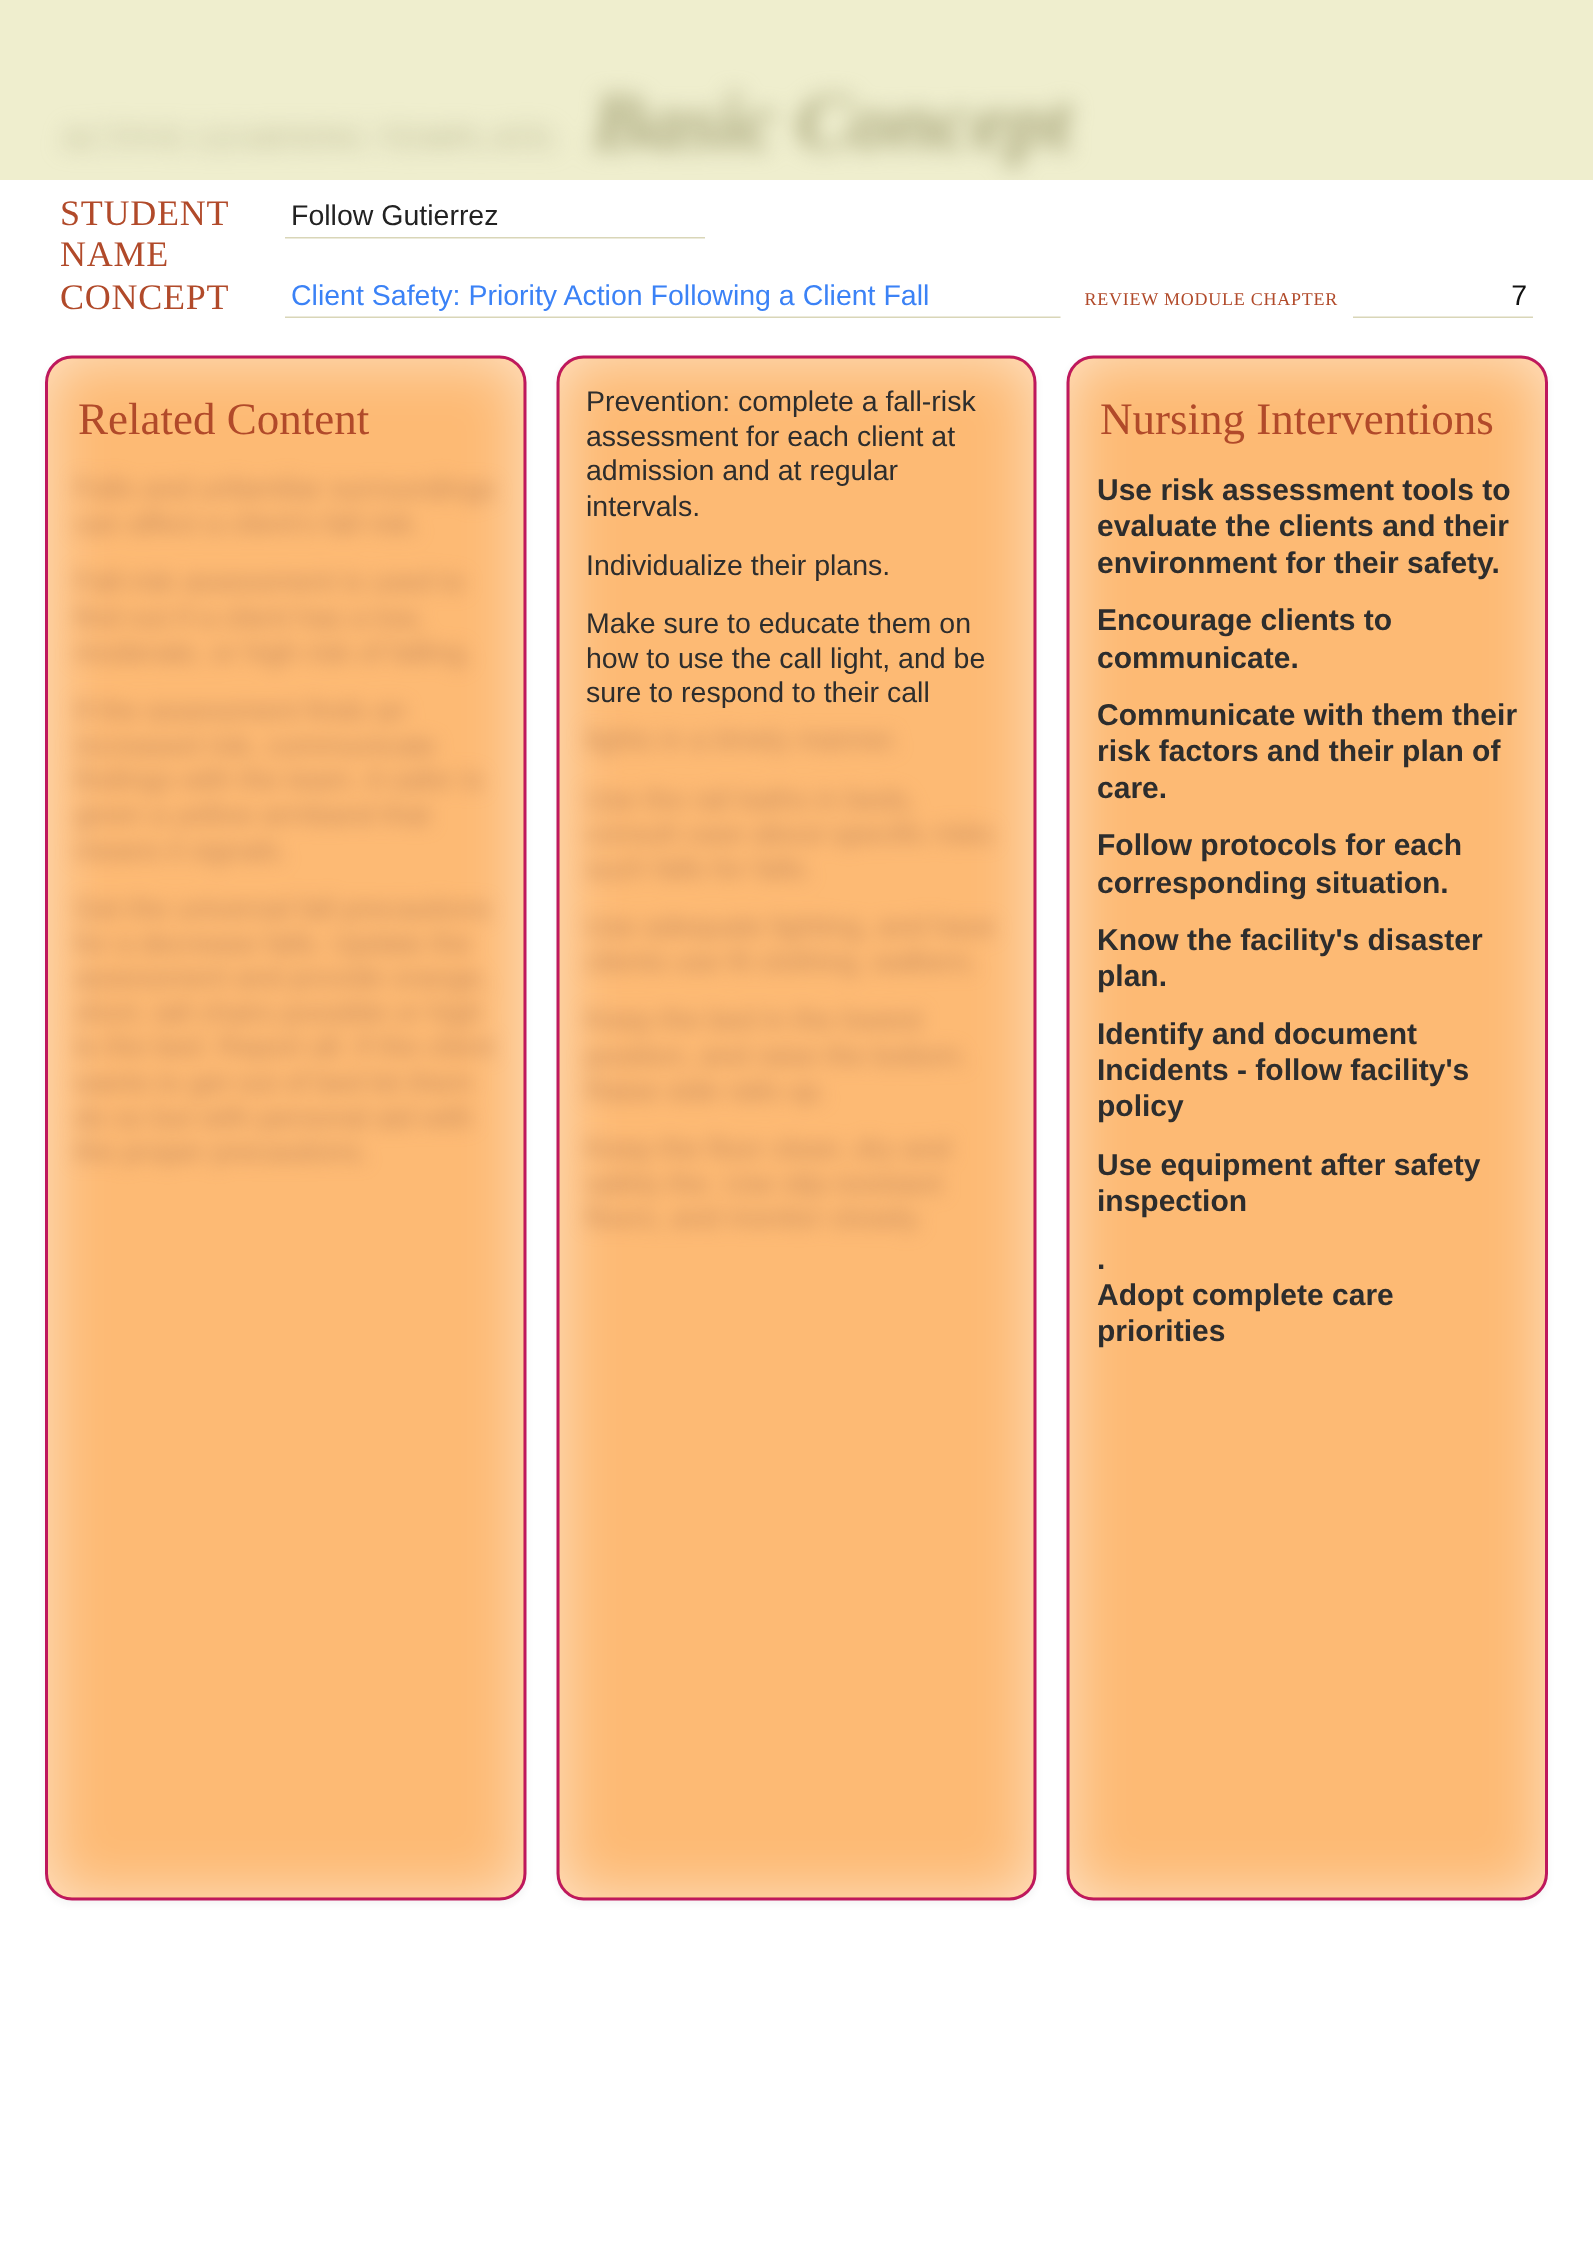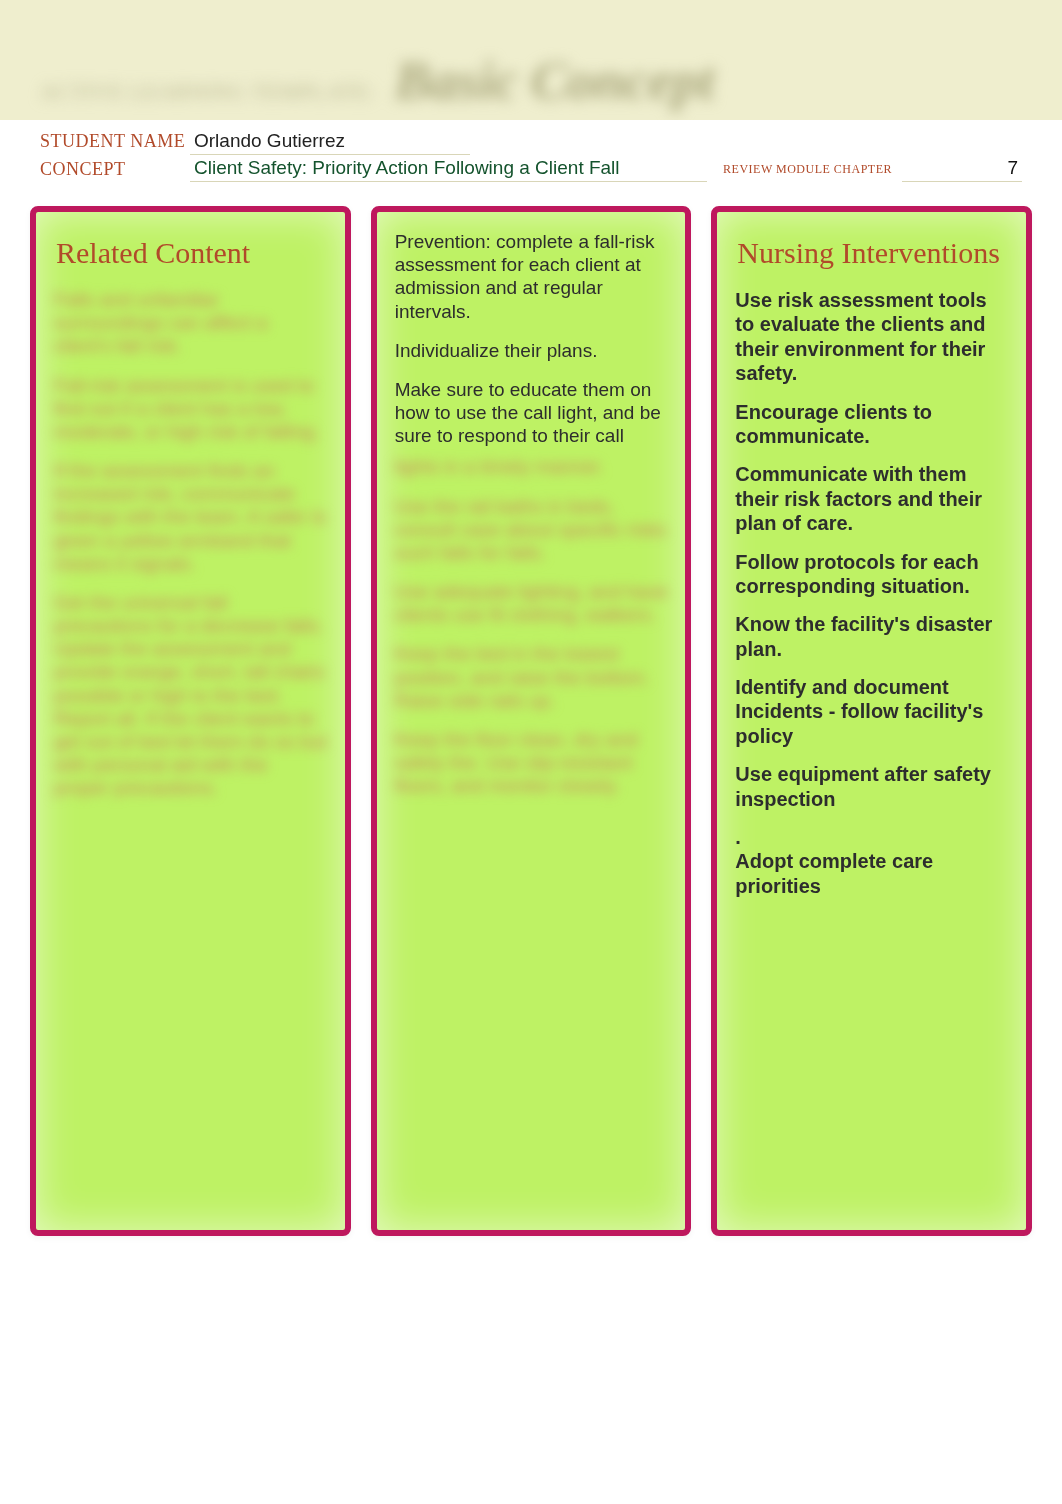--- a/index.html
+++ b/index.html
@@ -54,38 +54,38 @@
       color: #a9a77c;
     }
     .meta {
       padding: 10px 10px 24px 10px;
       font-family: "Times New Roman", Georgia, serif;
       position: relative;
     }
     .meta-row { display: flex; align-items: baseline; }
     .meta-label {
       color: #b14a2a;
-      font-size: 18px;
+      font-size: 24px;
       letter-spacing: 0.5px;
       width: 150px;
     }
     .meta-val {
       font-family: Arial, Helvetica, sans-serif;
       font-size: 19px;
       color: #222;
       border-bottom: 1px solid #d9d6b8;
       padding: 0 4px 2px 4px;
       min-width: 180px;
     }
     .meta-name-val { width: 280px; }
     .meta-concept-row { margin-top: 2px; display: flex; align-items: center; }
     .meta-concept-val {
       font-family: Arial, Helvetica, sans-serif;
       font-size: 19px;
-      color: #14532d;
+      color: #3b82f6;
       border-bottom: 1px solid #d9d6b8;
       padding: 0 4px 2px 4px;
       flex: 1;
       max-width: 520px;
     }
     .meta-rmc-label {
       color: #b14a2a;
       font-size: 12px;
       letter-spacing: 0.5px;
       margin-left: 16px;
@@ -101,23 +101,23 @@
       margin-left: 10px;
     }
     .cols {
       display: flex;
       gap: 20px;
       align-items: stretch;
       height: 1030px;
     }
     .card {
       flex: 1 1 0;
-      background: #bef264;
-      border: 6px solid #be185d;
-      border-radius: 8px;
+      background: #fdba74;
+      border: 2px solid #be185d;
+      border-radius: 18px;
       box-shadow: 0 2px 6px rgba(0,0,0,0.05), inset 0 0 40px rgba(255,255,255,0.6);
       padding: 18px 18px 18px 18px;
       position: relative;
       overflow: hidden;
     }
     .card-title {
       font-family: "Times New Roman", Georgia, serif;
       color: #b14a2a;
       font-size: 30px;
       margin: 6px 2px 18px 2px;
@@ -146,21 +146,21 @@
     <div class="blob"></div>
     <div class="topband-inner">
       <div class="topband-sub">ACTIVE LEARNING TEMPLATE:</div>
       <div class="topband-title">Basic Concept</div>
     </div>
   </div>
 
   <div class="meta">
     <div class="meta-row">
       <div class="meta-label">STUDENT NAME</div>
-      <div class="meta-val meta-name-val">Orlando Gutierrez</div>
+      <div class="meta-val meta-name-val">Follow Gutierrez</div>
     </div>
     <div class="meta-concept-row">
       <div class="meta-label">CONCEPT</div>
       <div class="meta-concept-val">Client Safety: Priority Action Following a Client Fall</div>
       <div class="meta-rmc-label">REVIEW MODULE CHAPTER</div>
       <div class="meta-rmc-val">7</div>
     </div>
   </div>
 
   <div class="cols">

